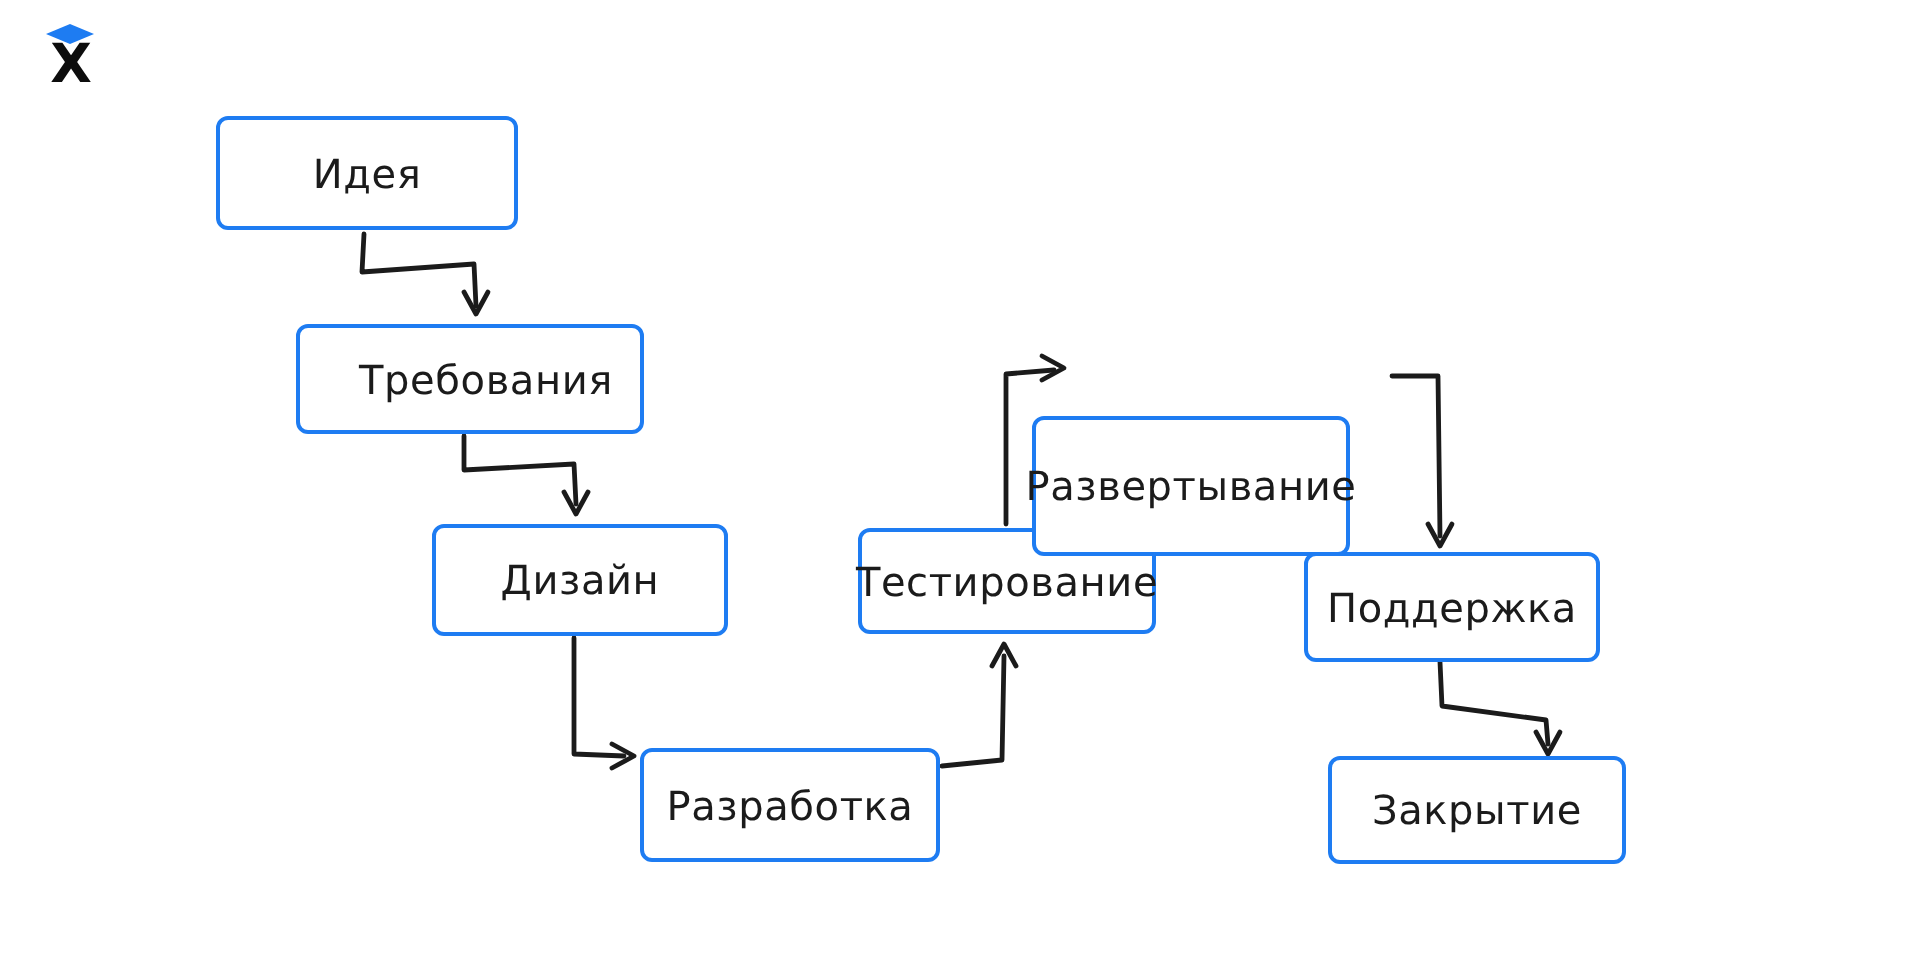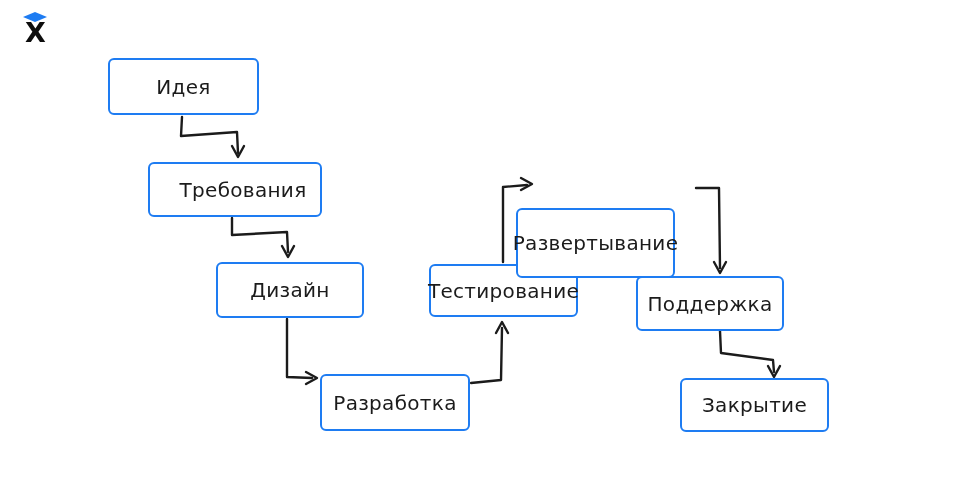--- a/index.html
+++ b/index.html
@@ -112,21 +112,21 @@
   </div>
 
   <div class="node" style="left:429px;top:264px;width:149px;height:53px;align-items:center;">
     <span class="node-label">Тестирование</span>
   </div>
 
   <div class="node" style="left:516px;top:164px;width:159px;height:70px;margin-top:44px;">
     <span class="node-label">Развертывание</span>
   </div>
 
-  <div class="node" style="left:636px;top:276px;width:148px;height:55px;">
+  <div class="node" style="left:652px;top:276px;width:148px;height:55px;">
     <span class="node-label">Поддержка</span>
   </div>
 
-  <div class="node" style="left:680px;top:378px;width:149px;height:54px;">
+  <div class="node" style="left:664px;top:378px;width:149px;height:54px;">
     <span class="node-label">Закрытие</span>
   </div>
 
 </div>
 
 </body></html>

